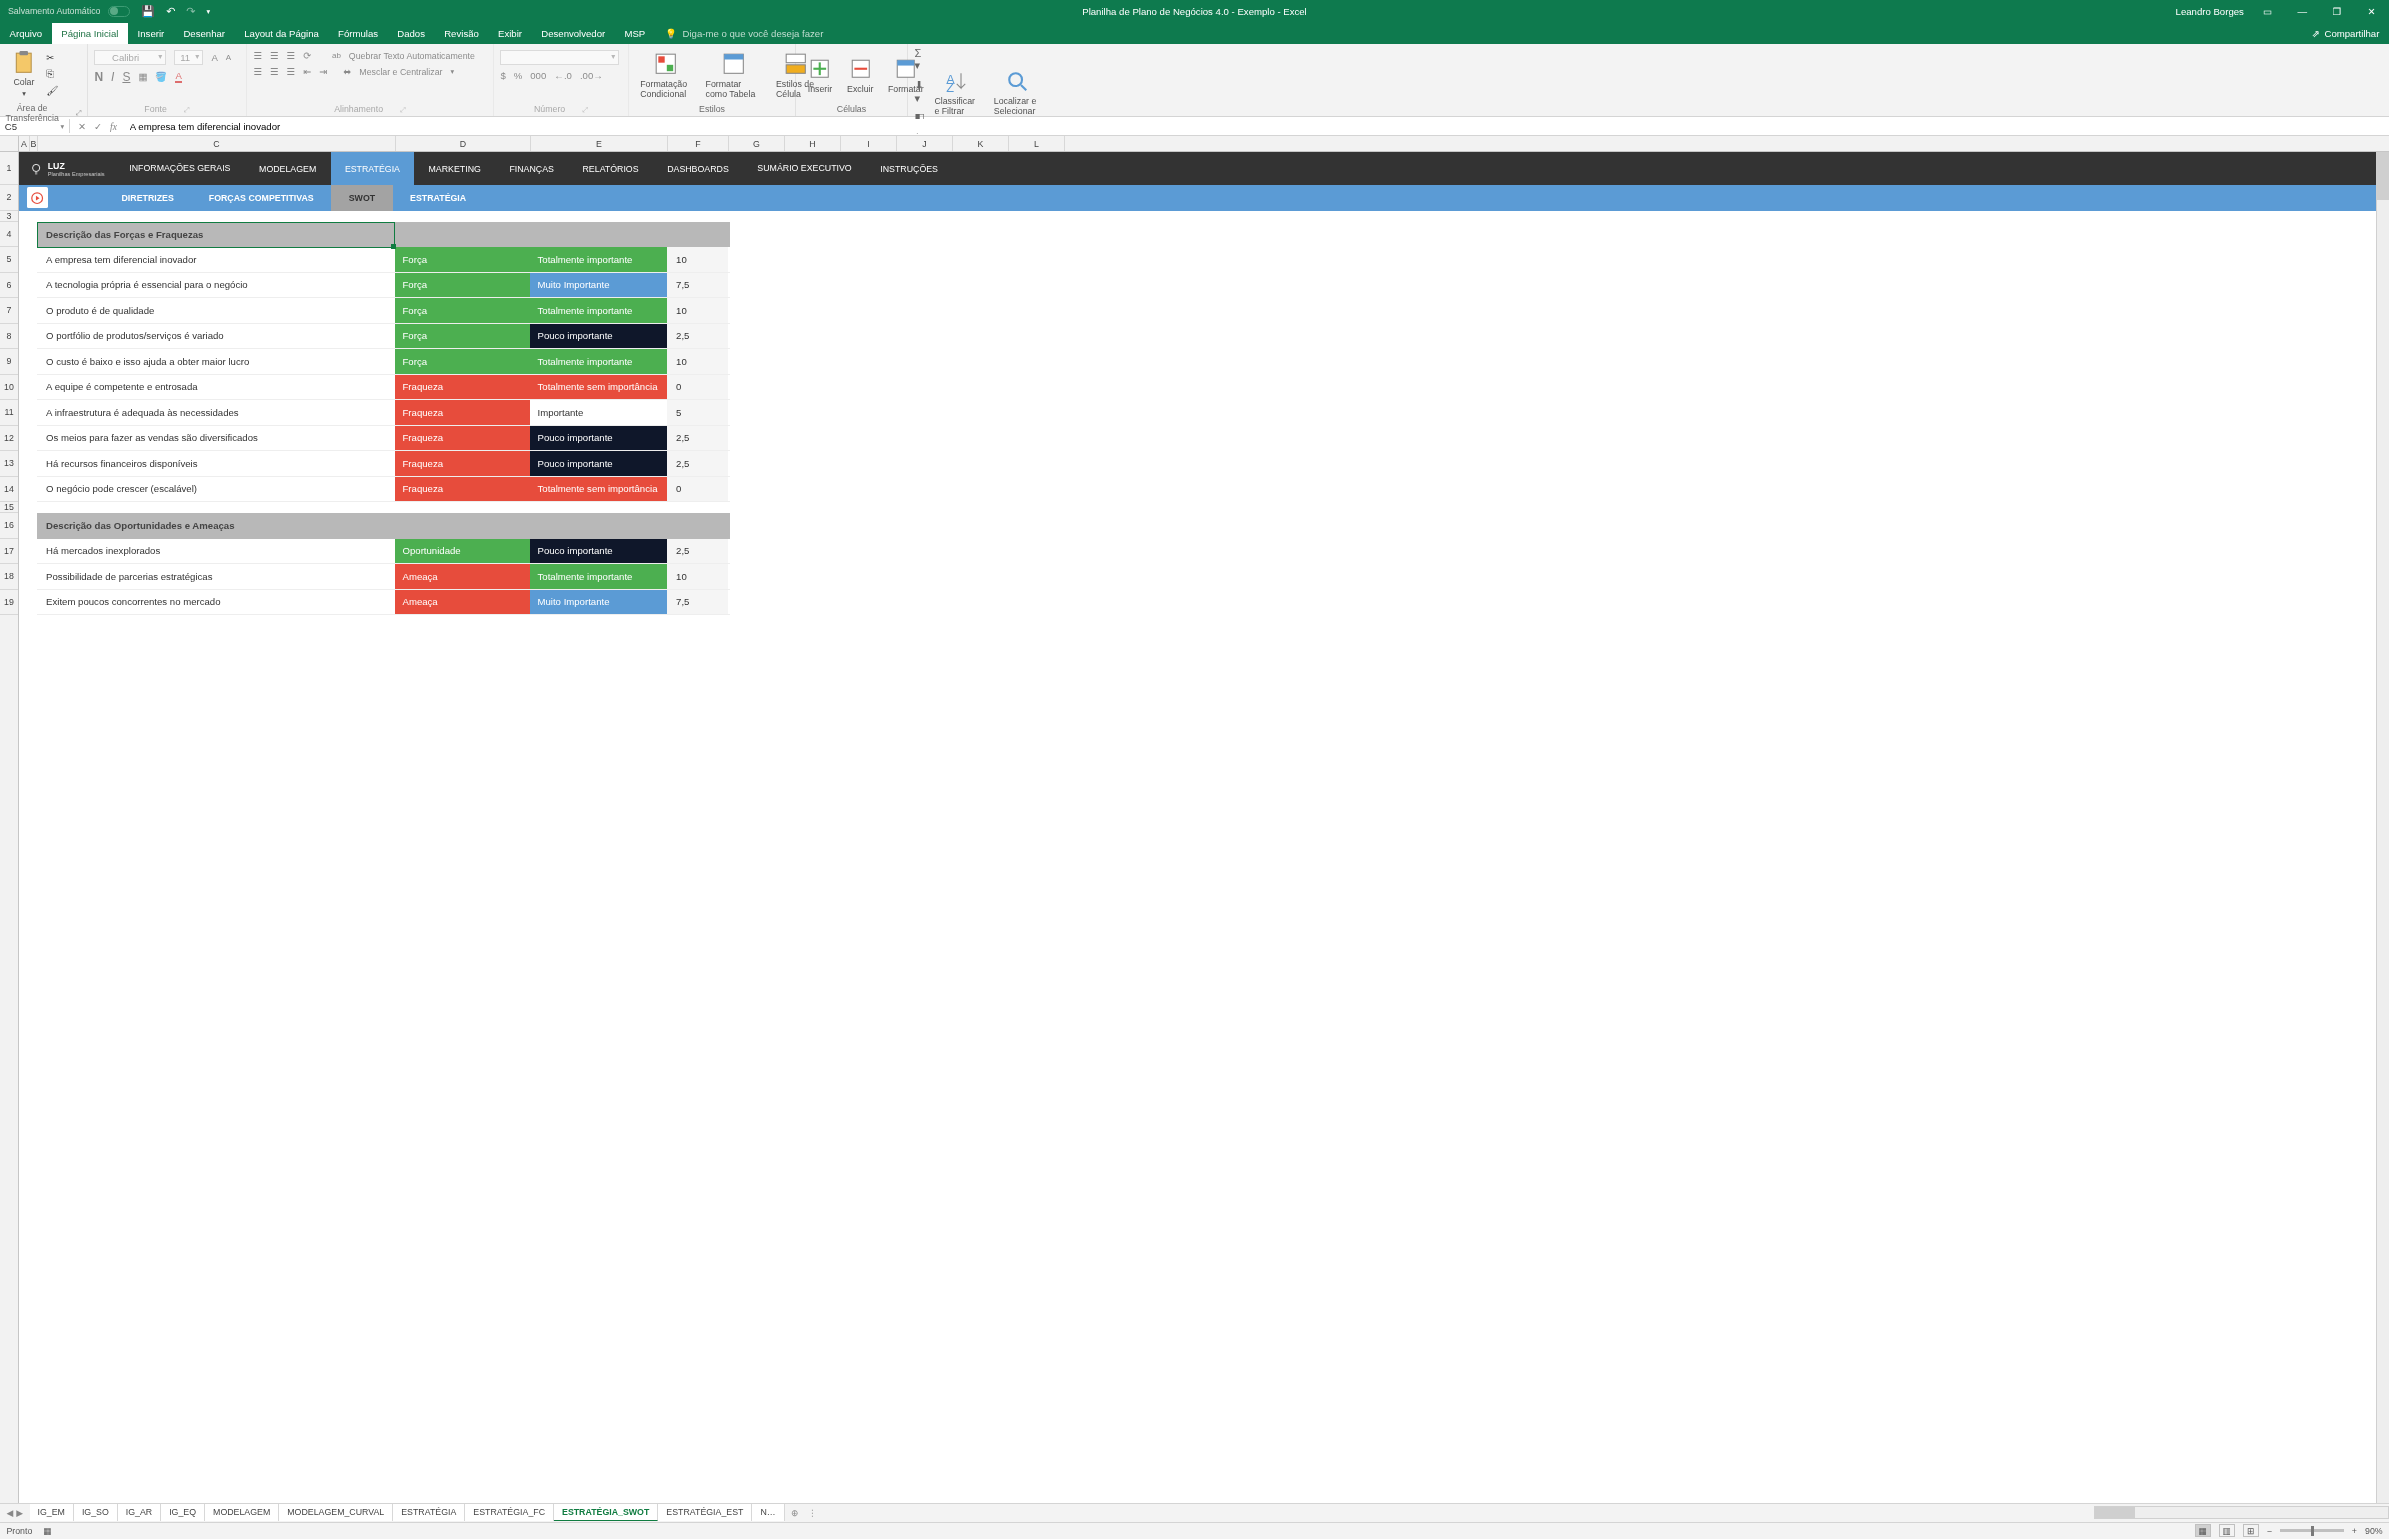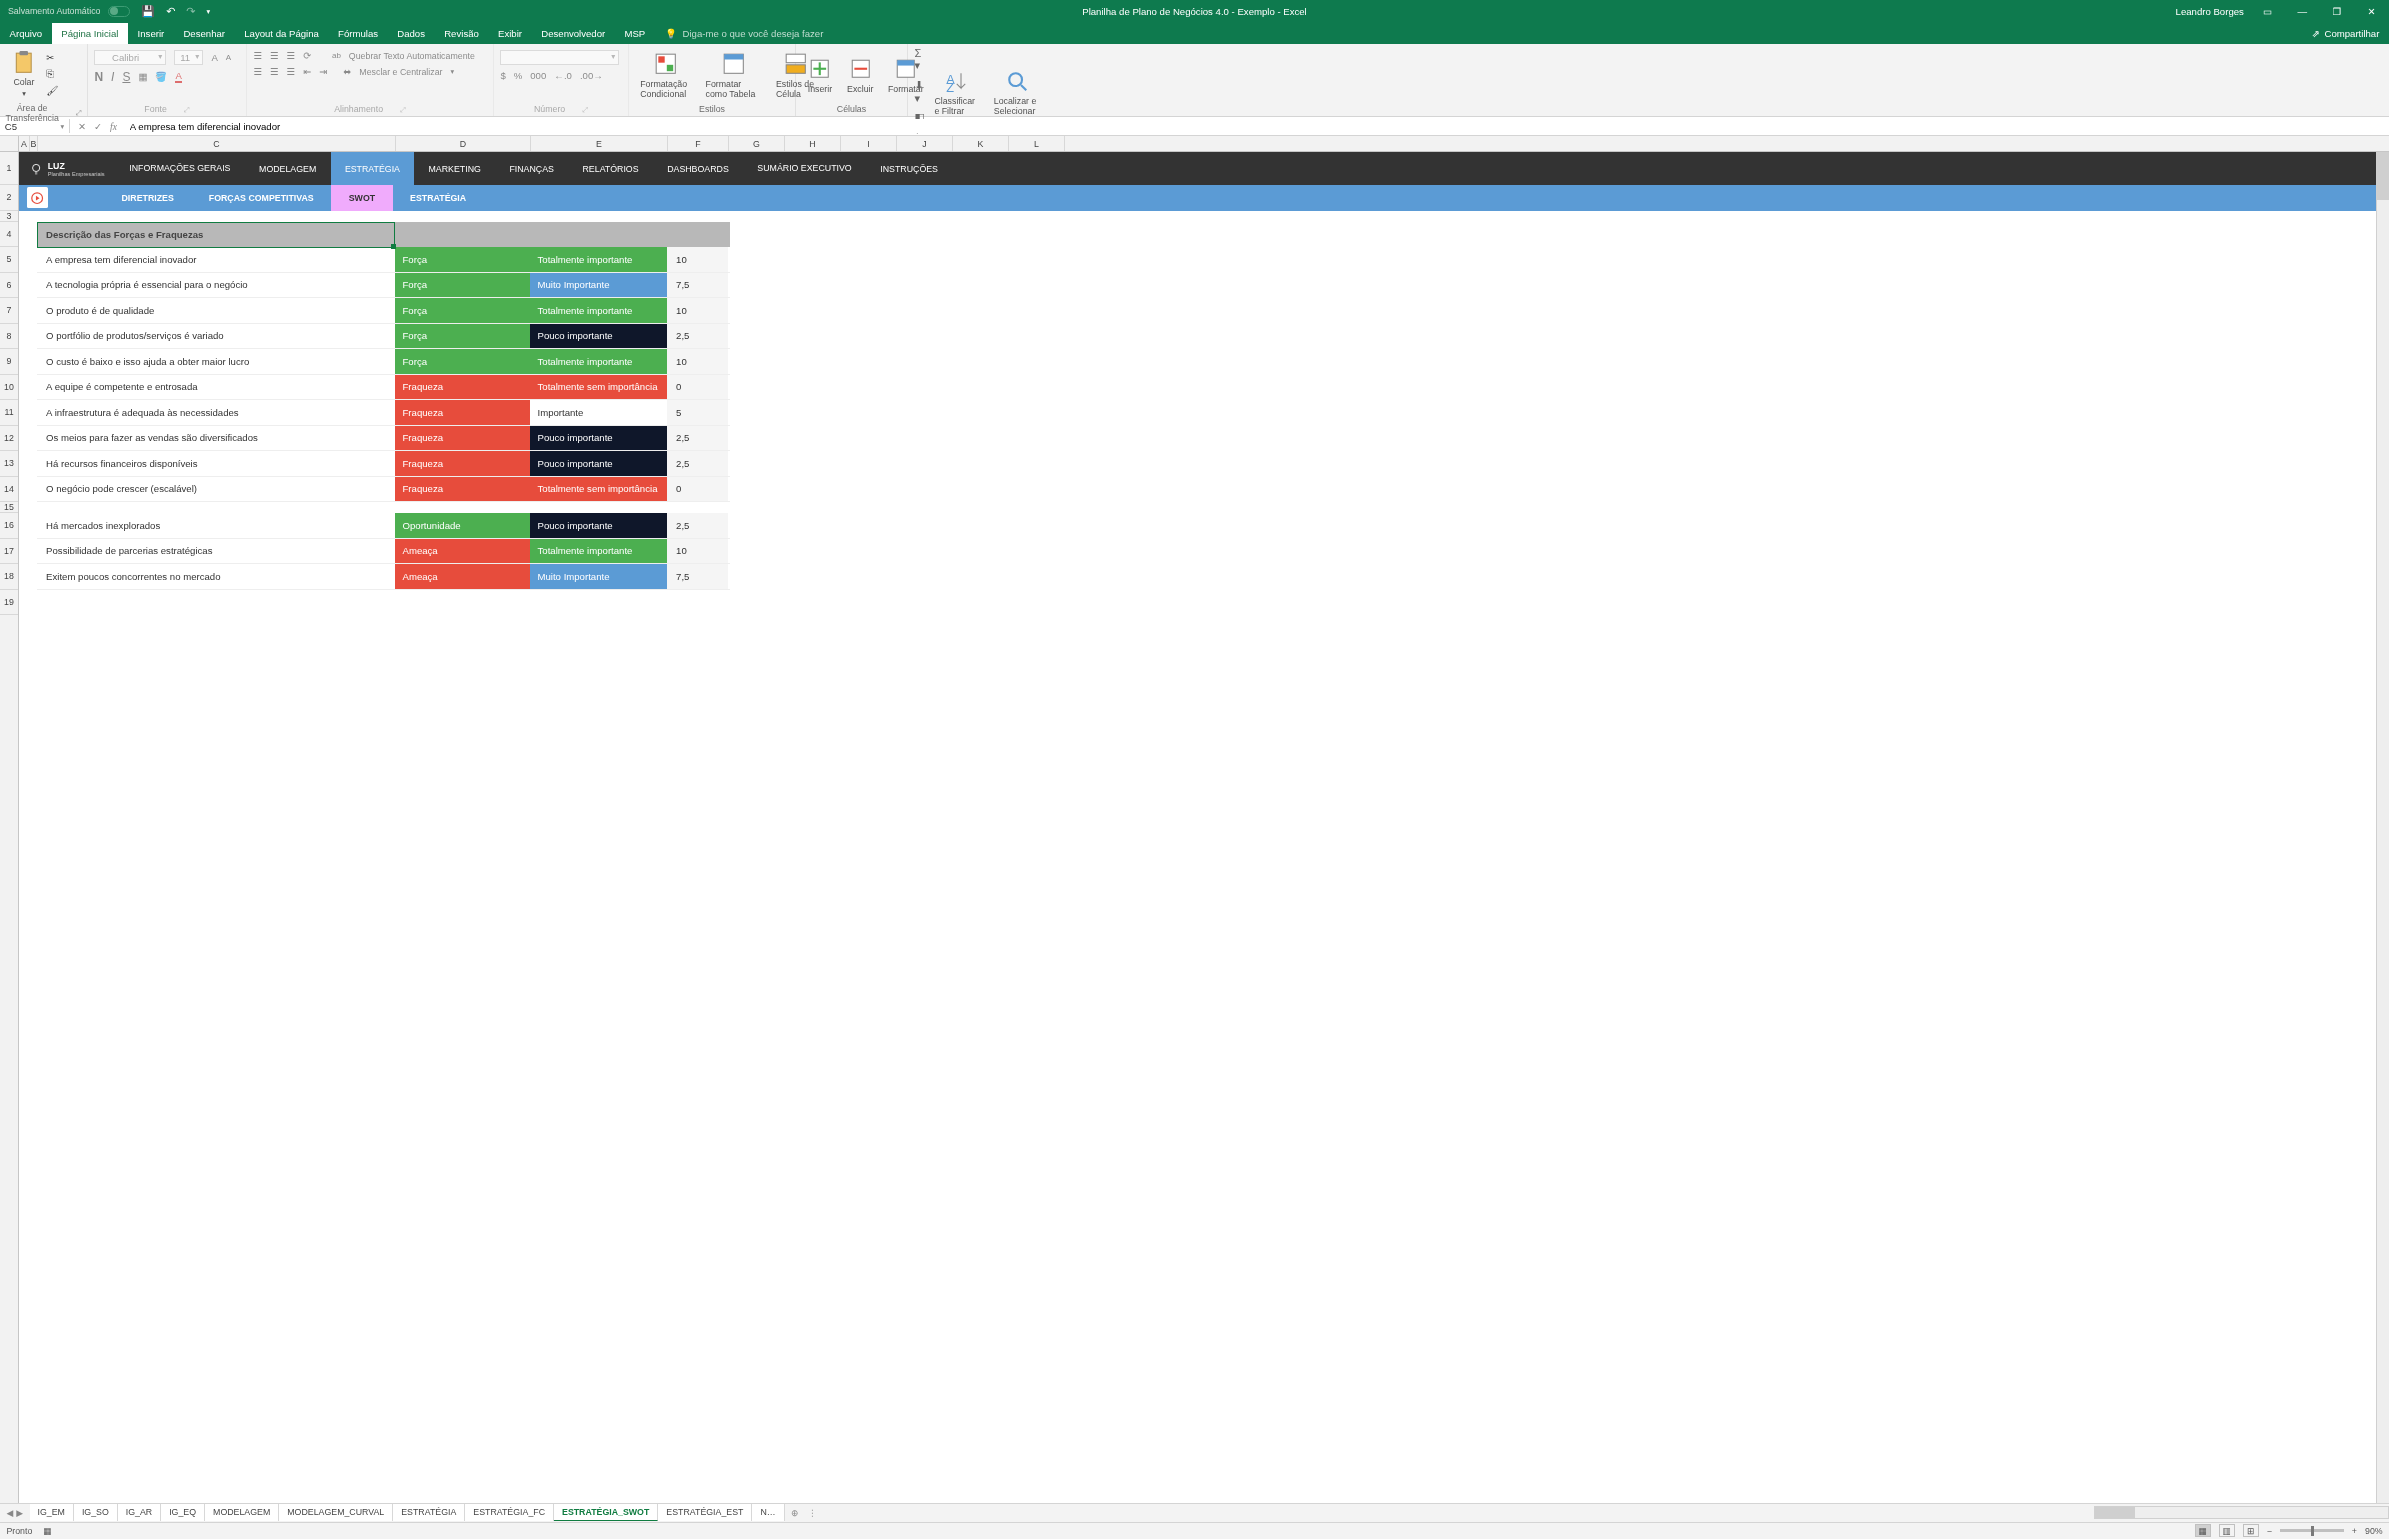--- a/index.html
+++ b/index.html
@@ -57,21 +57,21 @@
 
 .nav-main{height:33px;background:#333333;display:flex;align-items:center;color:#fff;}
 .logo-luz{width:96px;padding-left:9.6px;display:flex;align-items:flex-end;gap:4.8px;font-size:8.8px;}
 .nav-item{padding:0 14.3px;font-size:8.8px;text-align:center;cursor:pointer;height:33px;display:flex;align-items:center;justify-content:center;}
 .nav-item.two-line{flex-direction:column;line-height:1.2;}
 .nav-item.active{background:#5b9bd5;}
 .sub-nav{height:25.5px;background:#5b9bd5;display:flex;align-items:center;color:#fff;position:relative;}
 .play-btn{width:21px;height:21px;background:#fff;margin:0 8px;border-radius:1.6px;display:flex;align-items:center;justify-content:center;}
 .play-btn svg{width:14.3px;height:14.3px;}
 .sub-item{padding:0 17.5px;font-size:8.8px;font-weight:bold;cursor:pointer;height:25.5px;display:flex;align-items:center;}
-.sub-item.active{background:#f0abfc;color:#333;}
+.sub-item.active{background:#a3a3a3;color:#333;}
 .gap-row{height:11px;}
 
 .swot-section{margin-left:17.5px;width:693px;}
 .section-header{background:#b8b8b8;height:25.5px;display:flex;align-items:center;padding-left:9.6px;font-size:9.6px;font-weight:bold;color:#444;}
 .swot-row{height:25.5px;display:flex;border-bottom:0.8px solid #eee;}
 .swot-row .desc{width:358px;padding-left:9.6px;display:flex;align-items:center;font-size:9.6px;color:#333;background:#fff;}
 .swot-row .cat{width:135px;padding-left:8px;display:flex;align-items:center;font-size:9.6px;color:#fff;}
 .swot-row .imp{width:137px;padding-left:8px;display:flex;align-items:center;font-size:9.6px;color:#fff;}
 .swot-row .score{width:61px;padding-left:9.6px;display:flex;align-items:center;font-size:9.6px;color:#333;background:#f5f5f5;}
 .c-green{background:#4caf50;}
@@ -487,20 +487,21 @@
             <div class="cat c-red">Fraqueza</div>
             <div class="imp c-red">Totalmente sem importância</div>
             <div class="score">0</div>
           </div>
         </div>
     </div>
 
     <div class="gap-row"></div>
 
     <div class="swot-section">
+      <div class="section-header">Descrição das Oportunidades e Ameaças</div>
       <div id="swot-rows-2">
           <div class="swot-row">
             <div class="desc">Há mercados inexplorados</div>
             <div class="cat c-green">Oportunidade</div>
             <div class="imp c-orange">Pouco importante</div>
             <div class="score">2,5</div>
           </div>
           <div class="swot-row">
             <div class="desc">Possibilidade de parcerias estratégicas</div>
             <div class="cat c-red">Ameaça</div>

